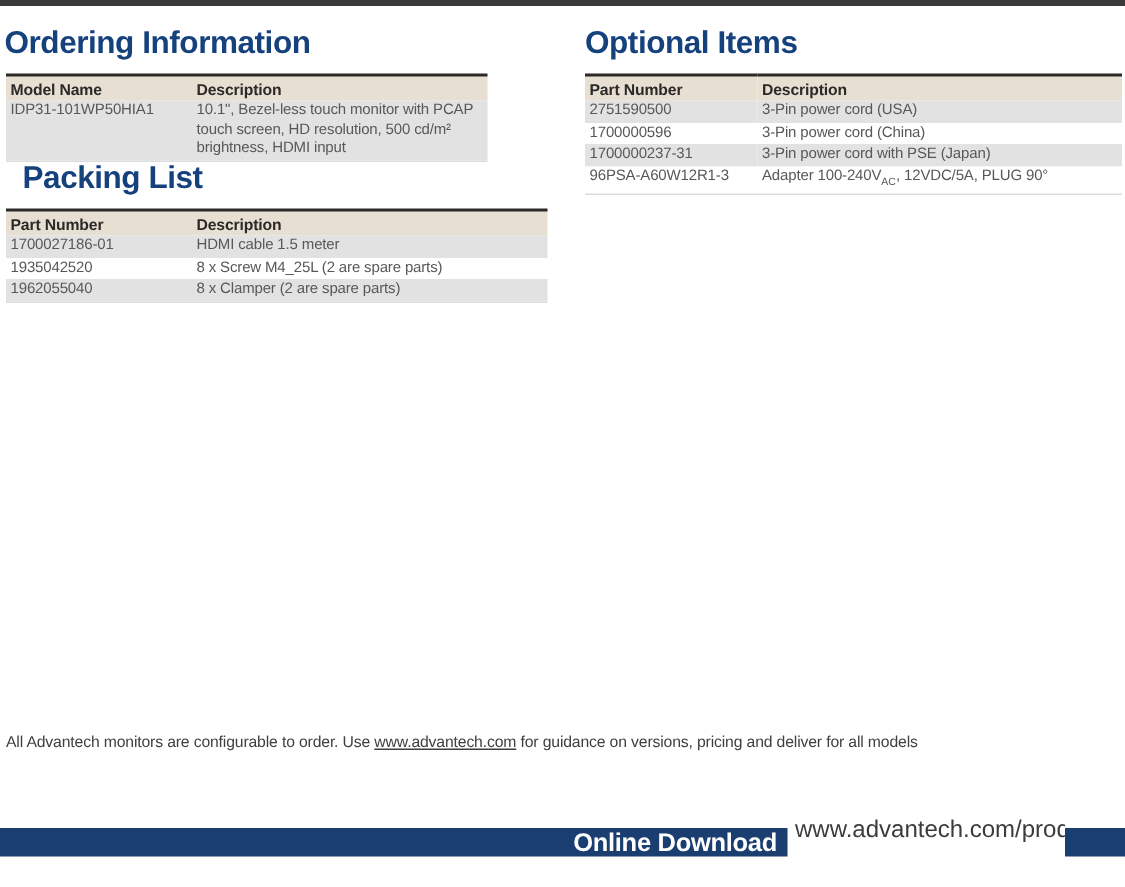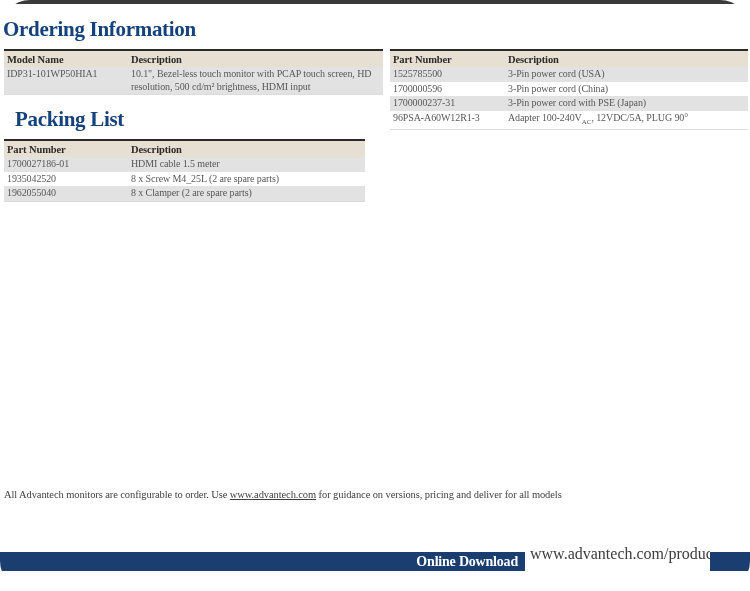--- a/index.html
+++ b/index.html
@@ -1,32 +1,32 @@
 <!DOCTYPE html>
 <html><head>
 <meta charset="utf-8">
 <style>
   html,body { margin:0; padding:0; background:#ffffff; }
   #page {
     position:relative; width:750px; height:591px; background:#ffffff;
-    font-family:Liberation Serif, serif; overflow:hidden;border-radius:30px;
+    font-family:Liberation Sans, sans-serif; overflow:hidden;
   }
   #top-bar { position:absolute; left:0; top:0; width:750px; height:4px; background:#3a3a3a; }
 
   .section-title {
     position:absolute; color:#15417d; font-size:21px; font-weight:bold;
     letter-spacing:-0.3px; line-height:24px; white-space:nowrap;
   }
   #ordering-title { left:3px; top:17px; }
   #packing-title  { left:15px; top:107px; }
   #optional-title { left:390px; top:17px; }
 
   table.tbl { position:absolute; border-collapse:collapse; table-layout:fixed;
     font-size:10px; letter-spacing:-0.1px; border-bottom:1px solid #dcdcdc; }
-  #ordering-table { left:4px; top:49px; width:379px; }
+  #ordering-table { left:4px; top:49px; width:321px; }
   #packing-table  { left:4px; top:139px; width:361px; }
   #optional-table { left:390px; top:49px; width:358px; }
 
   .tbl thead th {
     background:#e7e0d2; border-top:2px solid #2b2a29; color:#2b2a29;
     font-weight:bold; text-align:left; font-size:10.5px;
     padding:2px 3px 1px 3px; height:13px;
   }
   .tbl td {
     color:#58585b; padding:1px 3px 1px 3px; height:11.5px;
@@ -43,21 +43,21 @@
     font-size:10.5px; color:#3f3f3f; letter-spacing:-0.1px;
   }
   #footer-note .link { text-decoration:underline; cursor:pointer; }
 
   #download-bar {
     position:absolute; left:0; top:552px; width:750px; height:19px;
     background:#1b3e71; display:flex; align-items:center;
     justify-content:flex-end; padding-right:40px; box-sizing:border-box;
   }
   #download-label {
-    color:#ffffff; font-weight:bold; font-size:14px;
+    color:#ffffff; font-weight:bold; font-size:17px;
     letter-spacing:-0.2px; margin-right:7px; white-space:nowrap;
   }
   #download-url {
     background:#ffffff; width:180px; height:31px; line-height:15px;
     font-size:16px; color:#3c3c3c; padding-left:5px; cursor:pointer;
     white-space:nowrap; overflow:hidden;
   }
 </style>
 </head>
 <body>
@@ -109,35 +109,36 @@
         <td>1935042520</td>
         <td>8 x Screw M4_25L (2 are spare parts)</td>
       </tr>
       <tr>
         <td>1962055040</td>
         <td>8 x Clamper (2 are spare parts)</td>
       </tr>
     </tbody>
   </table>
 
+  <div id="optional-title" class="section-title">Optional Items</div>
 
   <table id="optional-table" class="tbl">
     <colgroup>
         <col class="c1-right">
         <col>
       </colgroup>
     <thead>
       <tr>
         <th>Part Number</th>
         <th>Description</th>
       </tr>
     </thead>
     <tbody>
       <tr>
-        <td>1525785500</td>
+        <td>2751590500</td>
         <td>3-Pin power cord (USA)</td>
       </tr>
       <tr>
         <td>1700000596</td>
         <td>3-Pin power cord (China)</td>
       </tr>
       <tr>
         <td>1700000237-31</td>
         <td>3-Pin power cord with PSE (Japan)</td>
       </tr>

